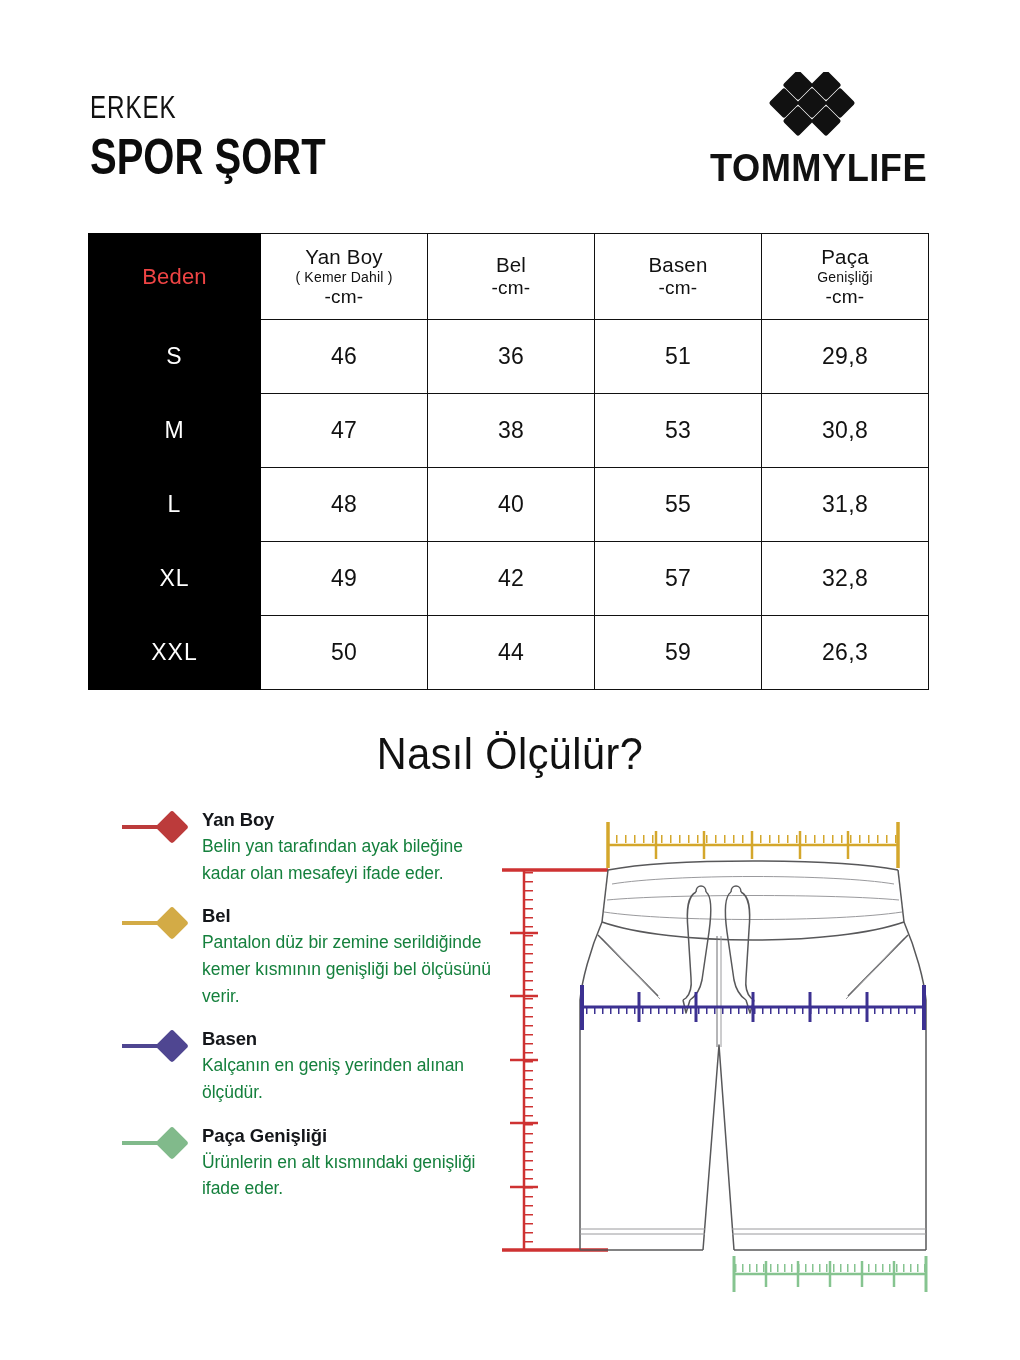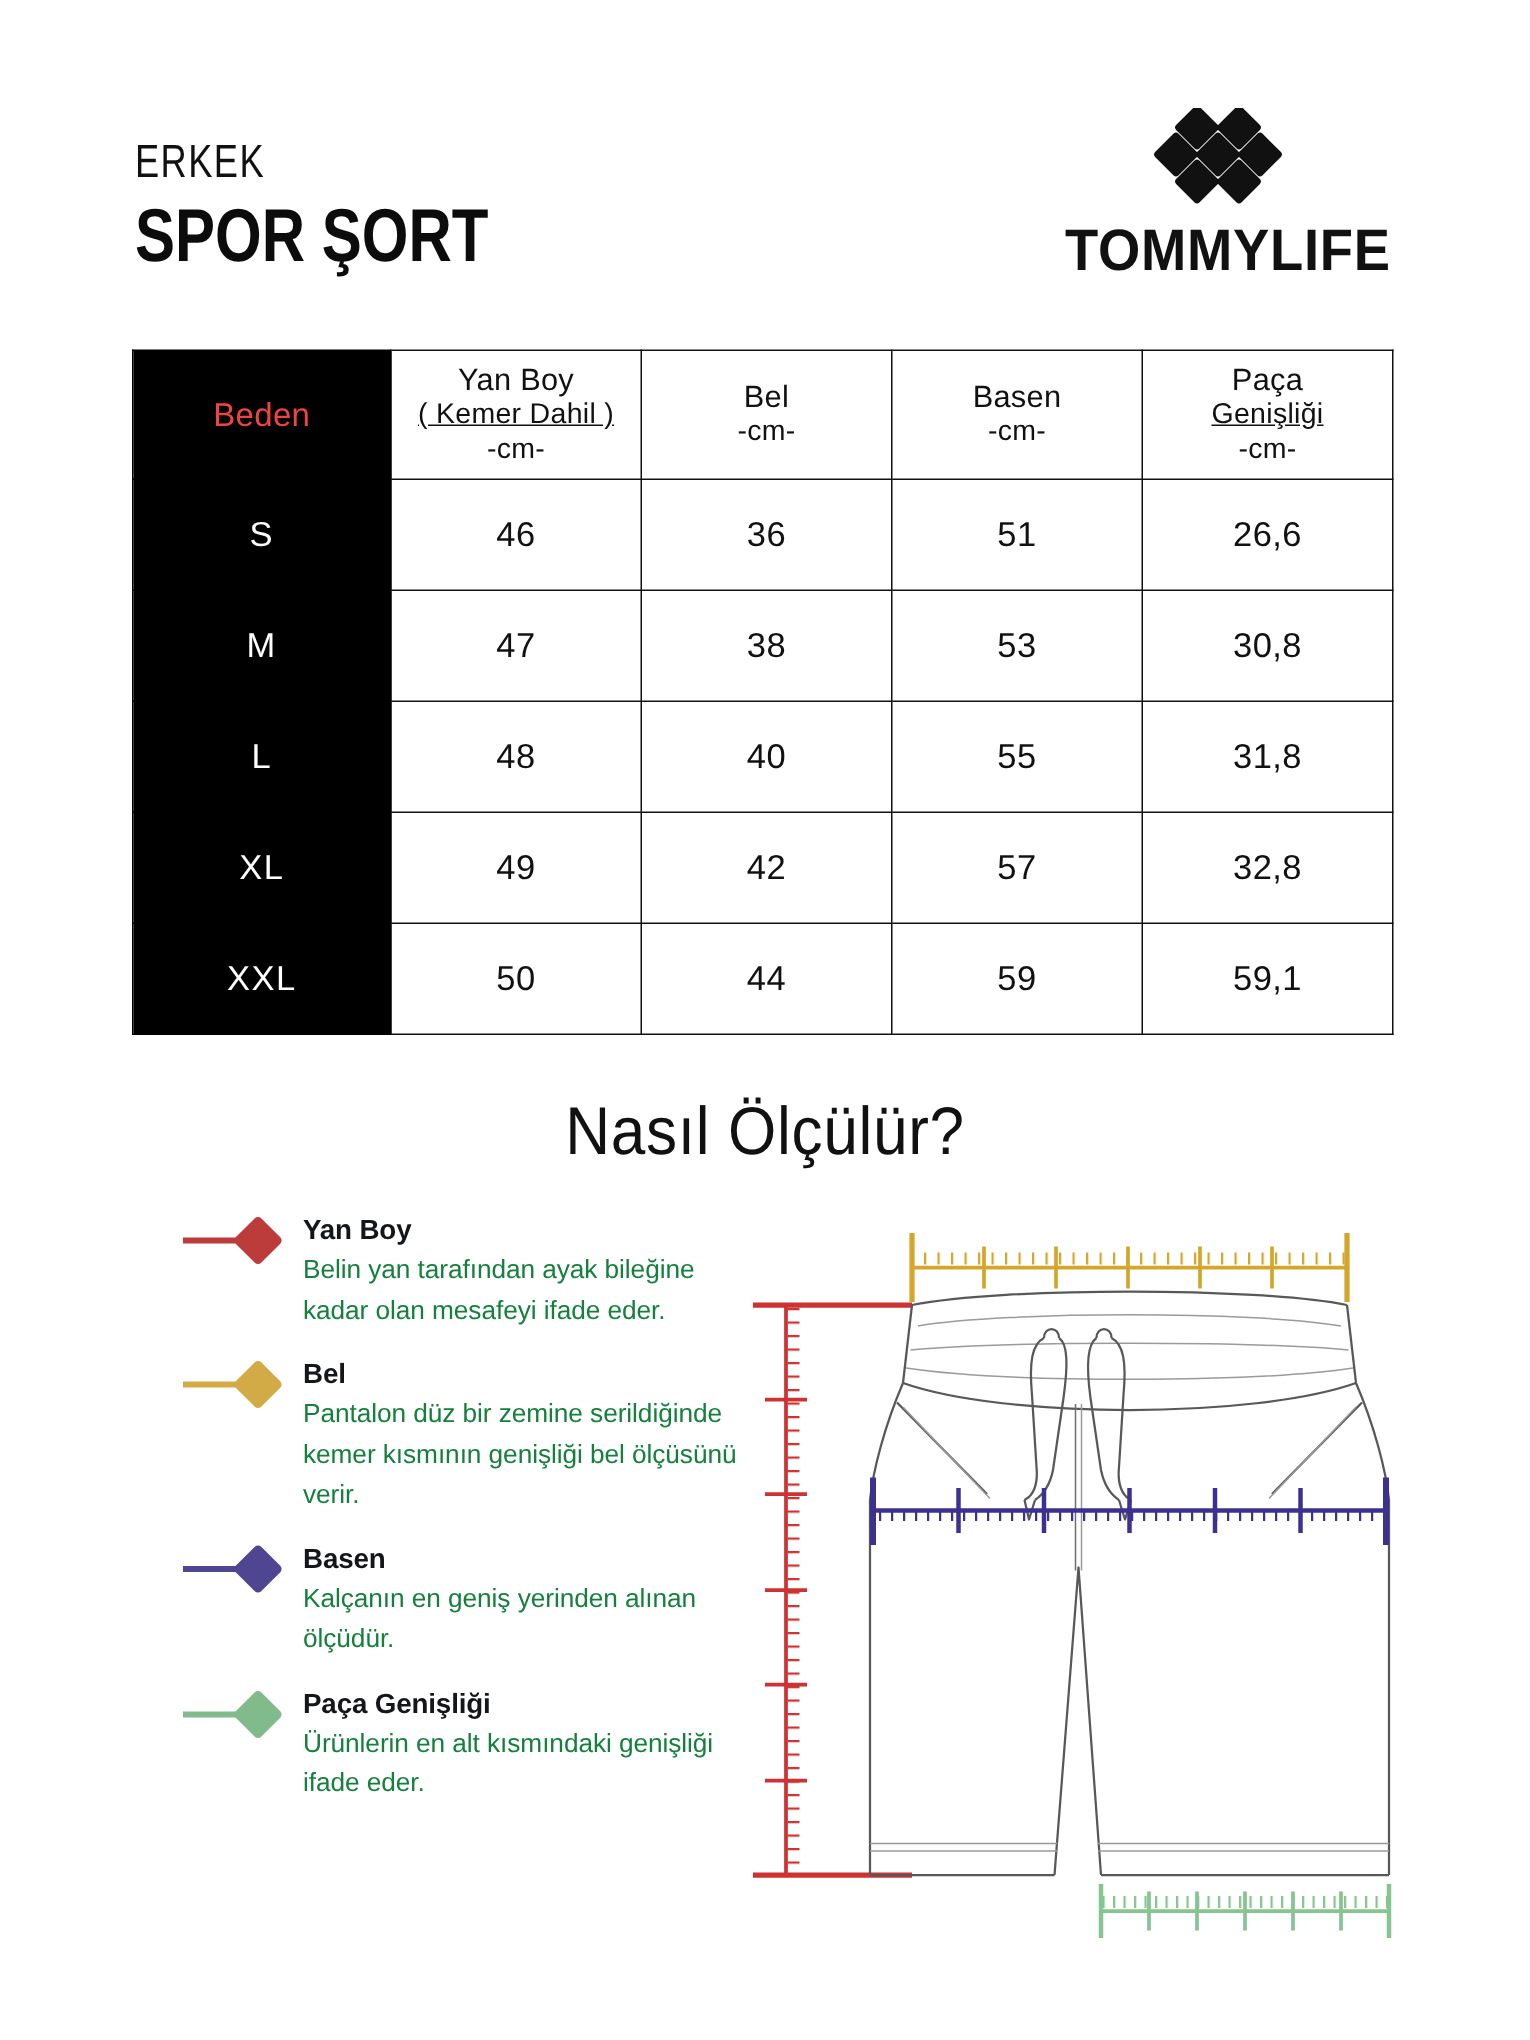--- a/index.html
+++ b/index.html
@@ -122,21 +122,21 @@
   .size-table tbody td.cell-size {
     background: #000000;
     color: #ffffff;
     border-color: #000000;
     border-right-color: #000000;
     font-size: 23px;
     letter-spacing: 1px;
   }
   .hdr-sub { display: block; }
   .hdr-l1 { font-size: 20.5px; }
-  .hdr-l2 { font-size: 19px; text-decoration: underline; }
+  .hdr-l2 { font-size: 14px; }
   .hdr-l3 { font-size: 19px; }
 
   
   .how-title {
     position: absolute;
     left: 0; top: 728px;
     width: 1020px;
     text-align: center;
     font-family: "Liberation Sans Narrow", "Liberation Sans", sans-serif;
     font-size: 45px;
@@ -244,21 +244,21 @@
           <span class="hdr-sub hdr-l3">-cm-</span>
         </th>
       </tr>
     </thead>
     <tbody>
       <tr>
         <td class="cell-size">S</td>
         <td>46</td>
         <td>36</td>
         <td>51</td>
-        <td>26,6</td>
+        <td>29,8</td>
       </tr>
       <tr>
         <td class="cell-size">M</td>
         <td>47</td>
         <td>38</td>
         <td>53</td>
         <td>30,8</td>
       </tr>
       <tr>
         <td class="cell-size">L</td>
@@ -272,21 +272,21 @@
         <td>49</td>
         <td>42</td>
         <td>57</td>
         <td>32,8</td>
       </tr>
       <tr>
         <td class="cell-size">XXL</td>
         <td>50</td>
         <td>44</td>
         <td>59</td>
-        <td>59,1</td>
+        <td>26,3</td>
       </tr>
     </tbody>
   </table>
 
   <div class="how-title">Nasıl Ölçülür?</div>
 
   <div class="legend">
 
     <div class="legend-item">
       <svg class="legend-mark" viewBox="0 0 70 34">

